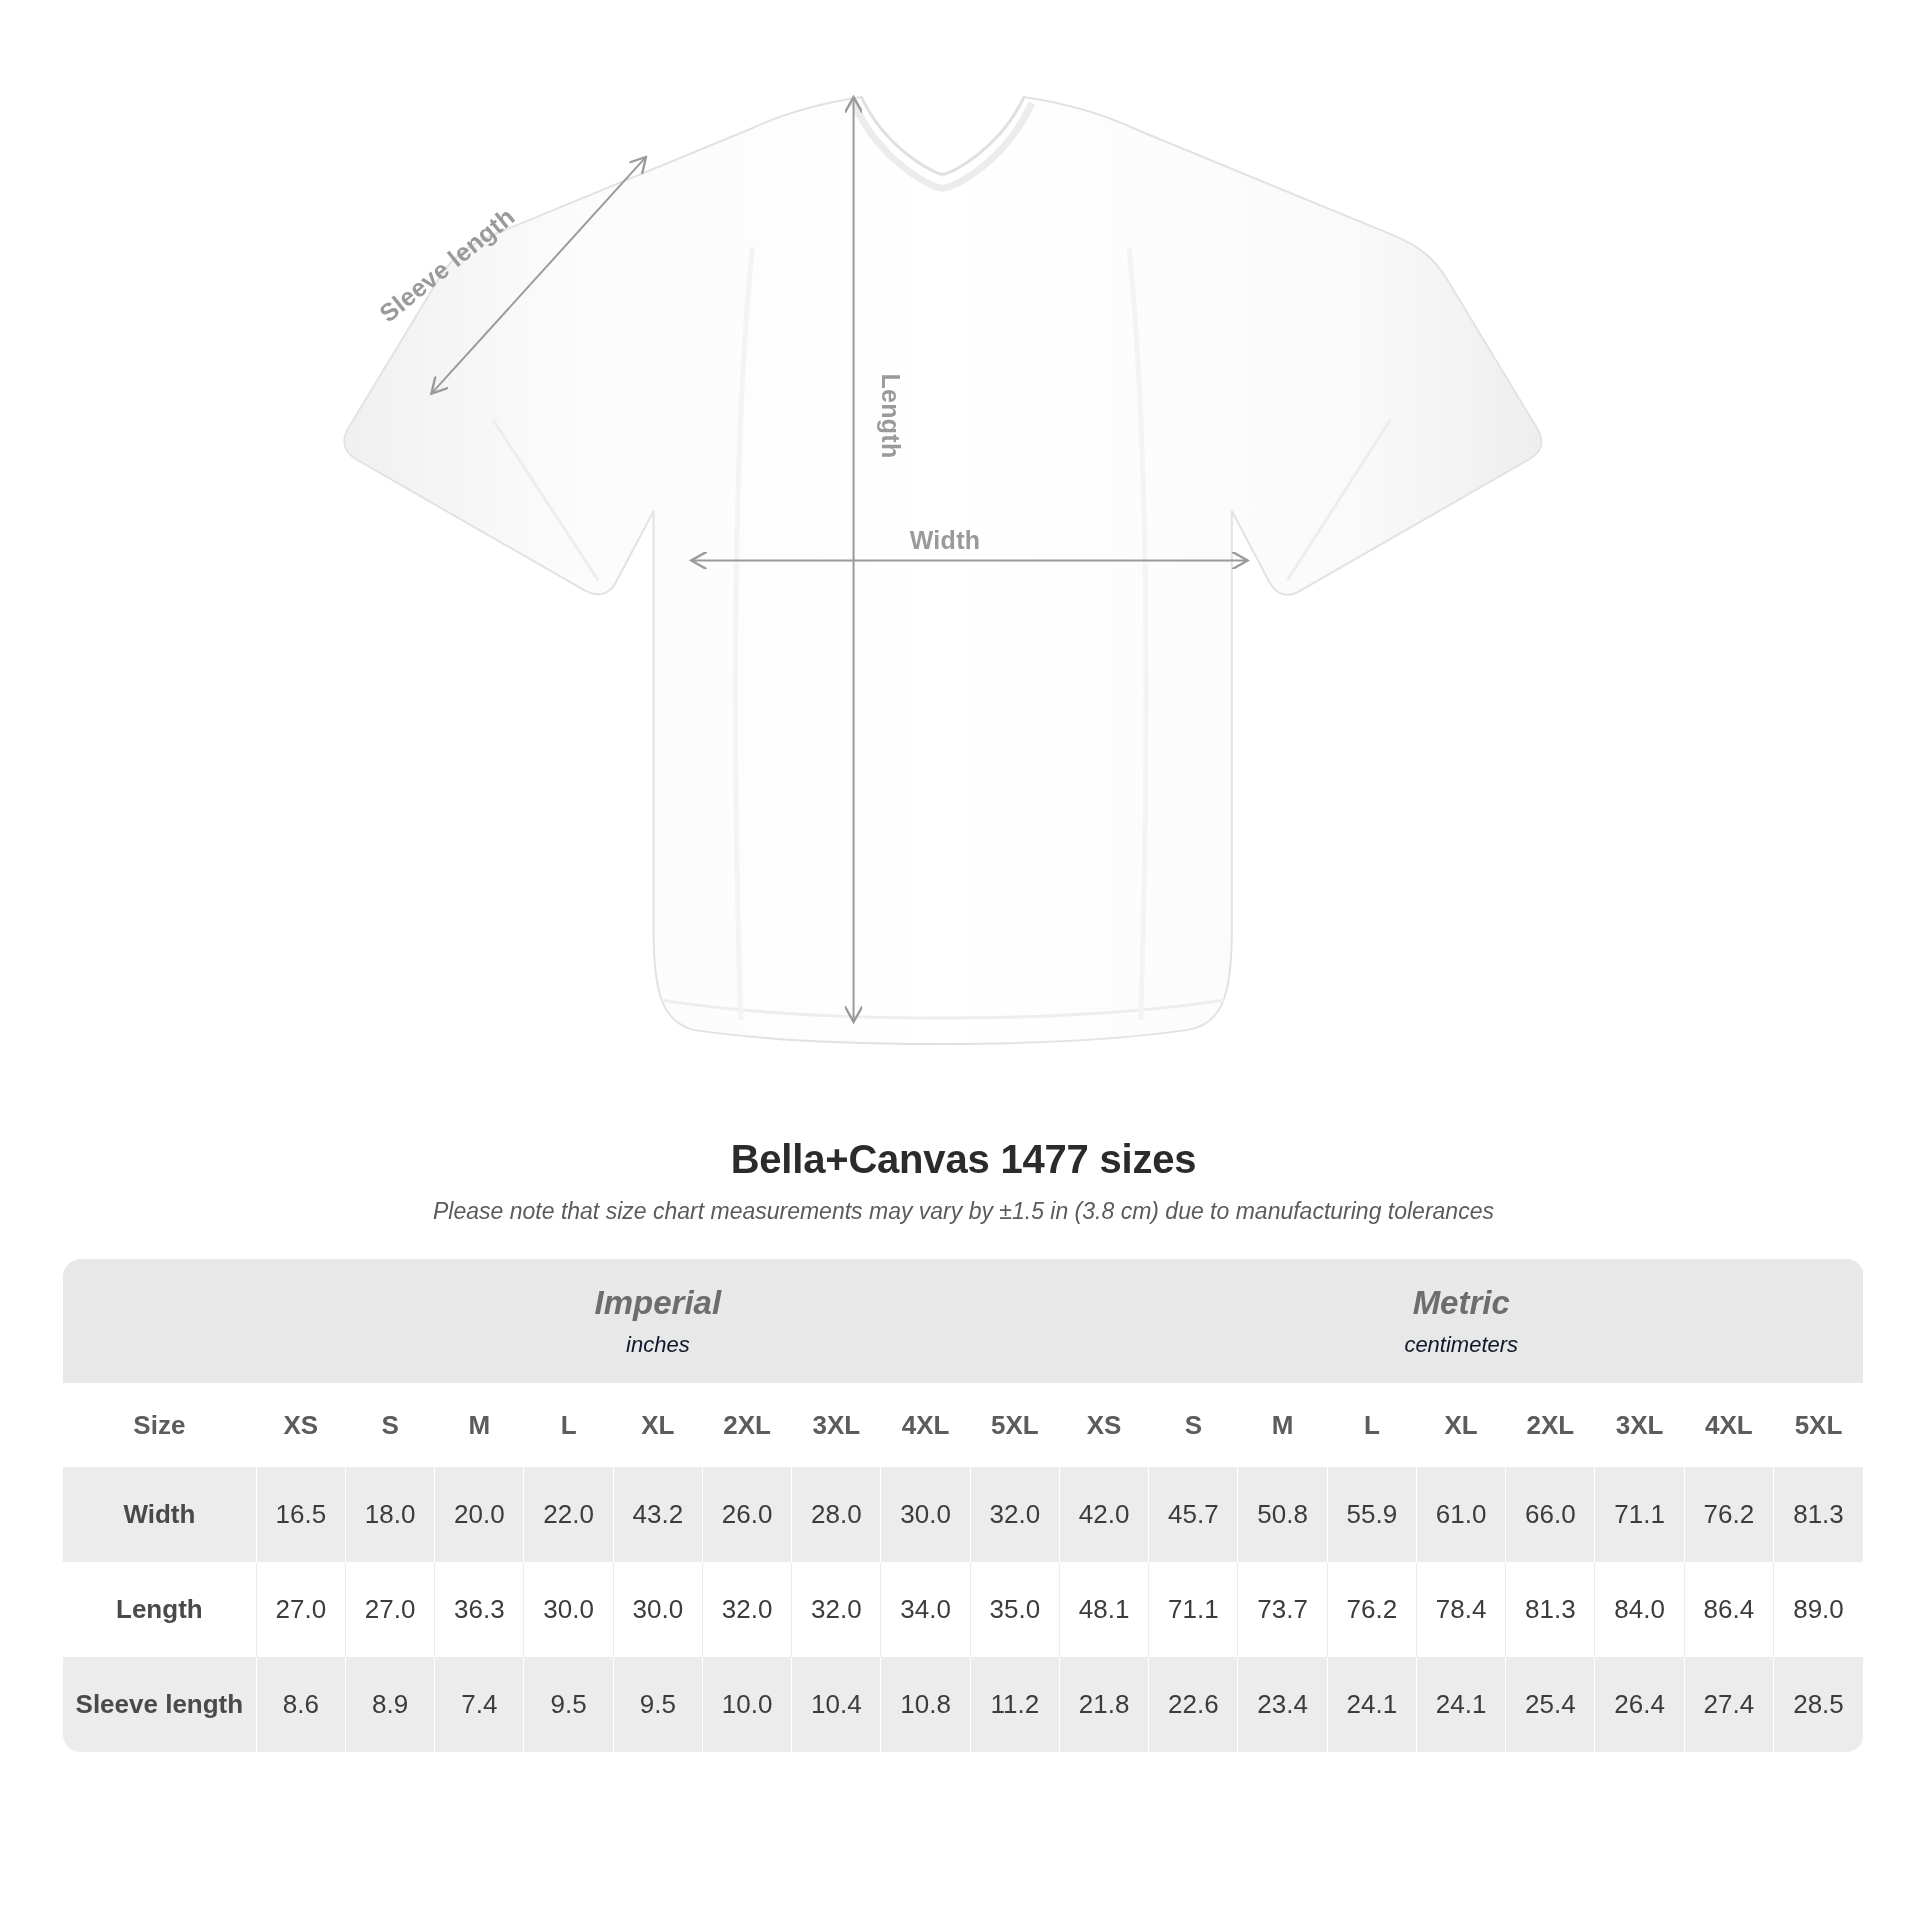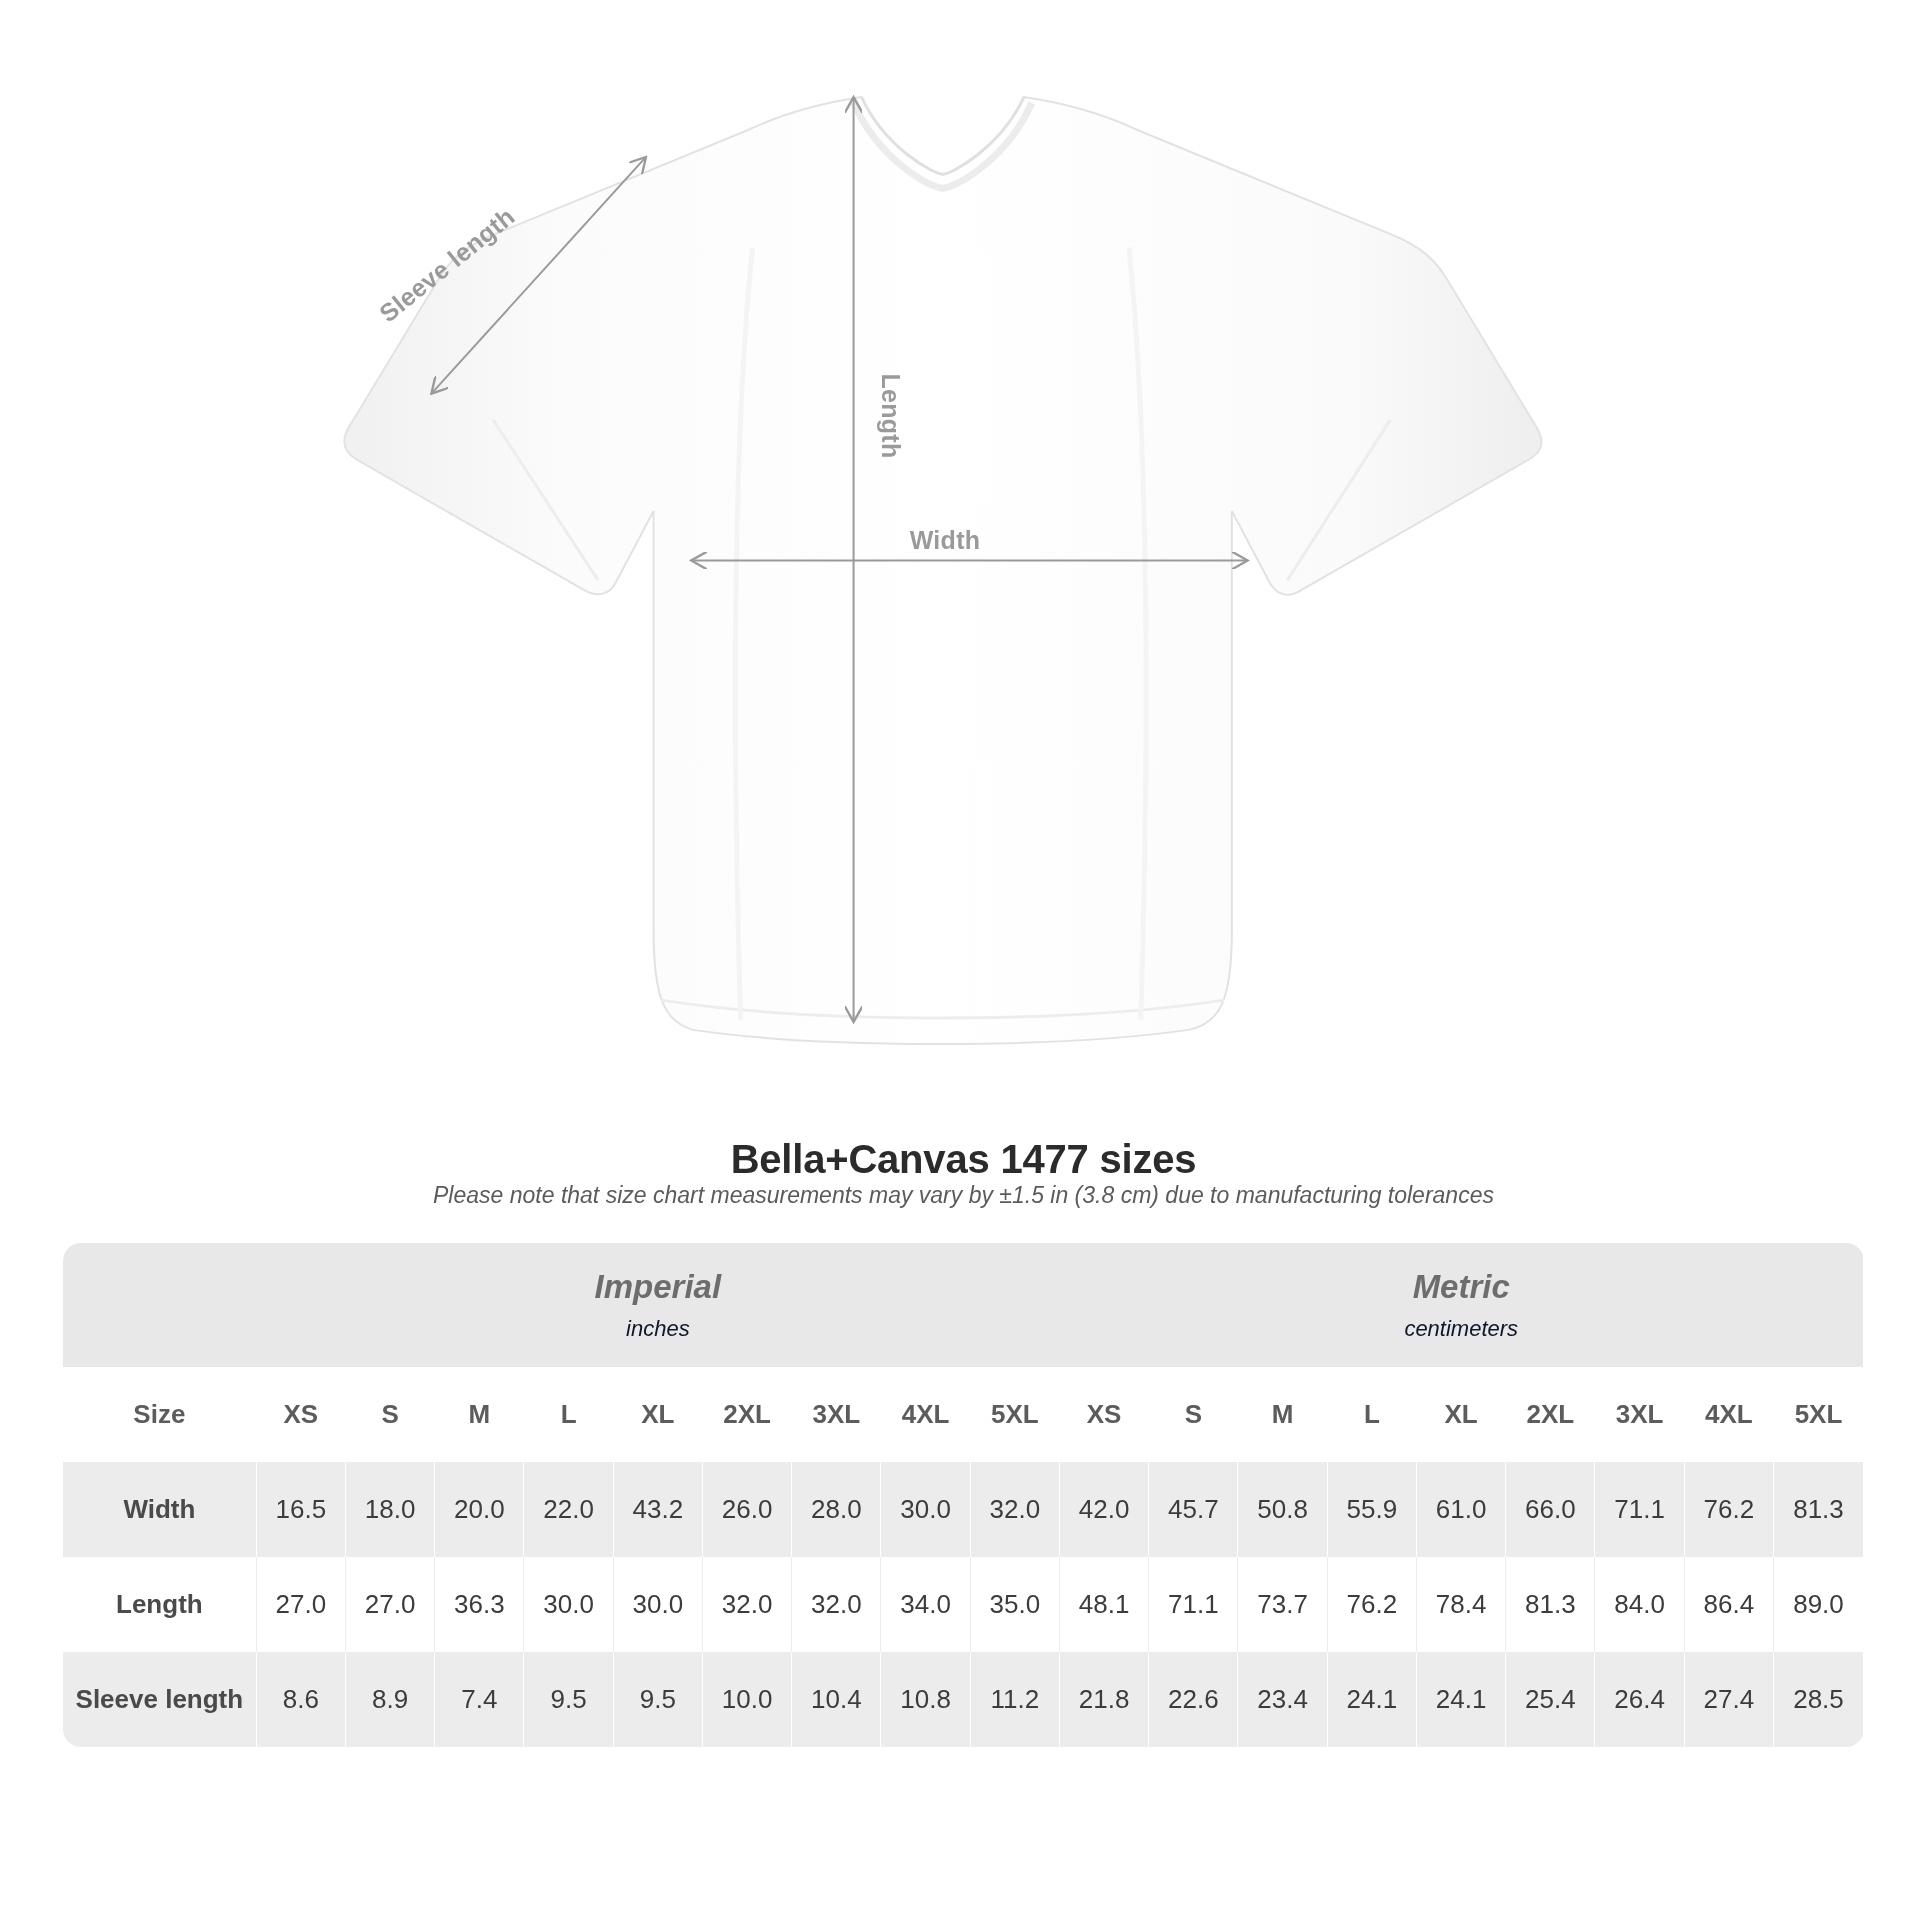--- a/index.html
+++ b/index.html
@@ -62,20 +62,21 @@
     text-align: center;
     margin-top: 18px;
   }
   .chart-title {
     font-size: 40px;
     font-weight: bold;
     color: #2b2b2b;
     letter-spacing: -0.2px;
   }
   .chart-note {
+    margin-top: 16px;
     font-size: 23px;
     font-style: italic;
     color: #5b5b5b;
   }
 
   
   .table-wrap {
     margin: 34px 63px 0 63px;
     border-radius: 18px;
     overflow: hidden;
@@ -103,21 +104,21 @@
     color: #6d6d6d;
   }
   .unit-sub {
     margin-top: 10px;
     font-size: 22px;
     font-style: italic;
     color: #0f172a;
   }
   
   .size-row td {
-    height: 95px;
+    height: 84px;
     font-size: 26px;
     font-weight: bold;
     color: #5c5c5c;
     background: #ffffff;
   }
   .size-row td.rowlabel {
     background: #ffffff;
   }
   
   .data-row td {

